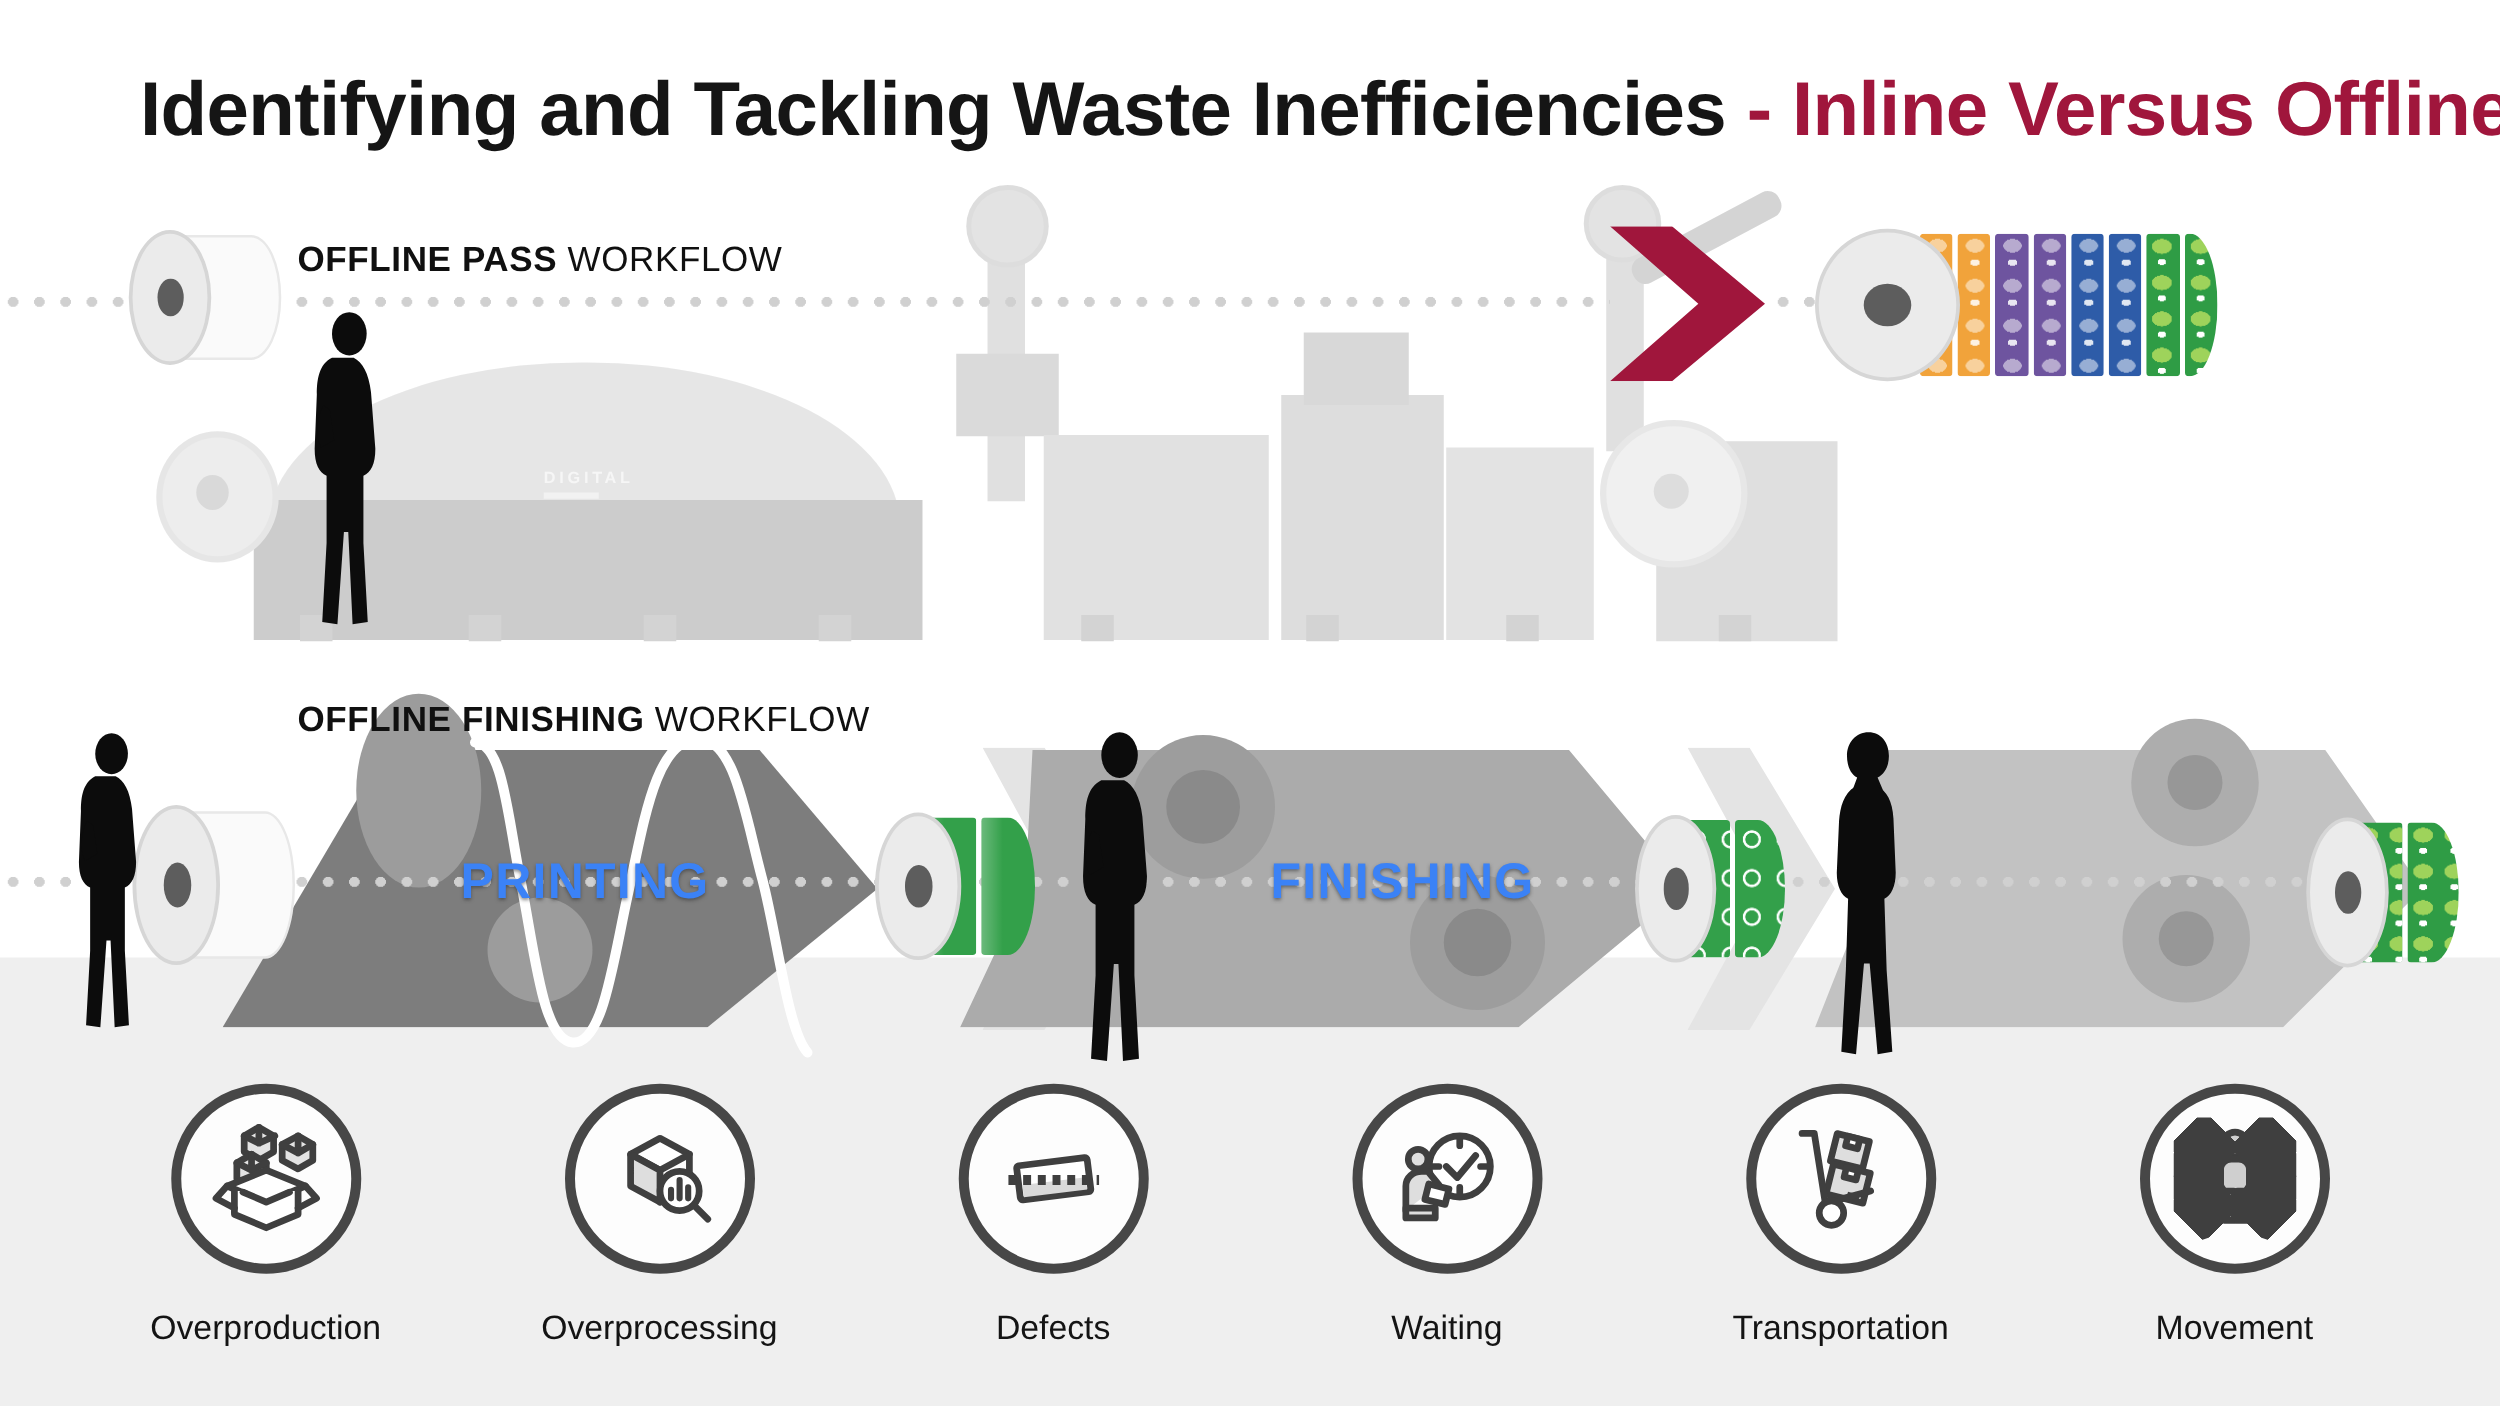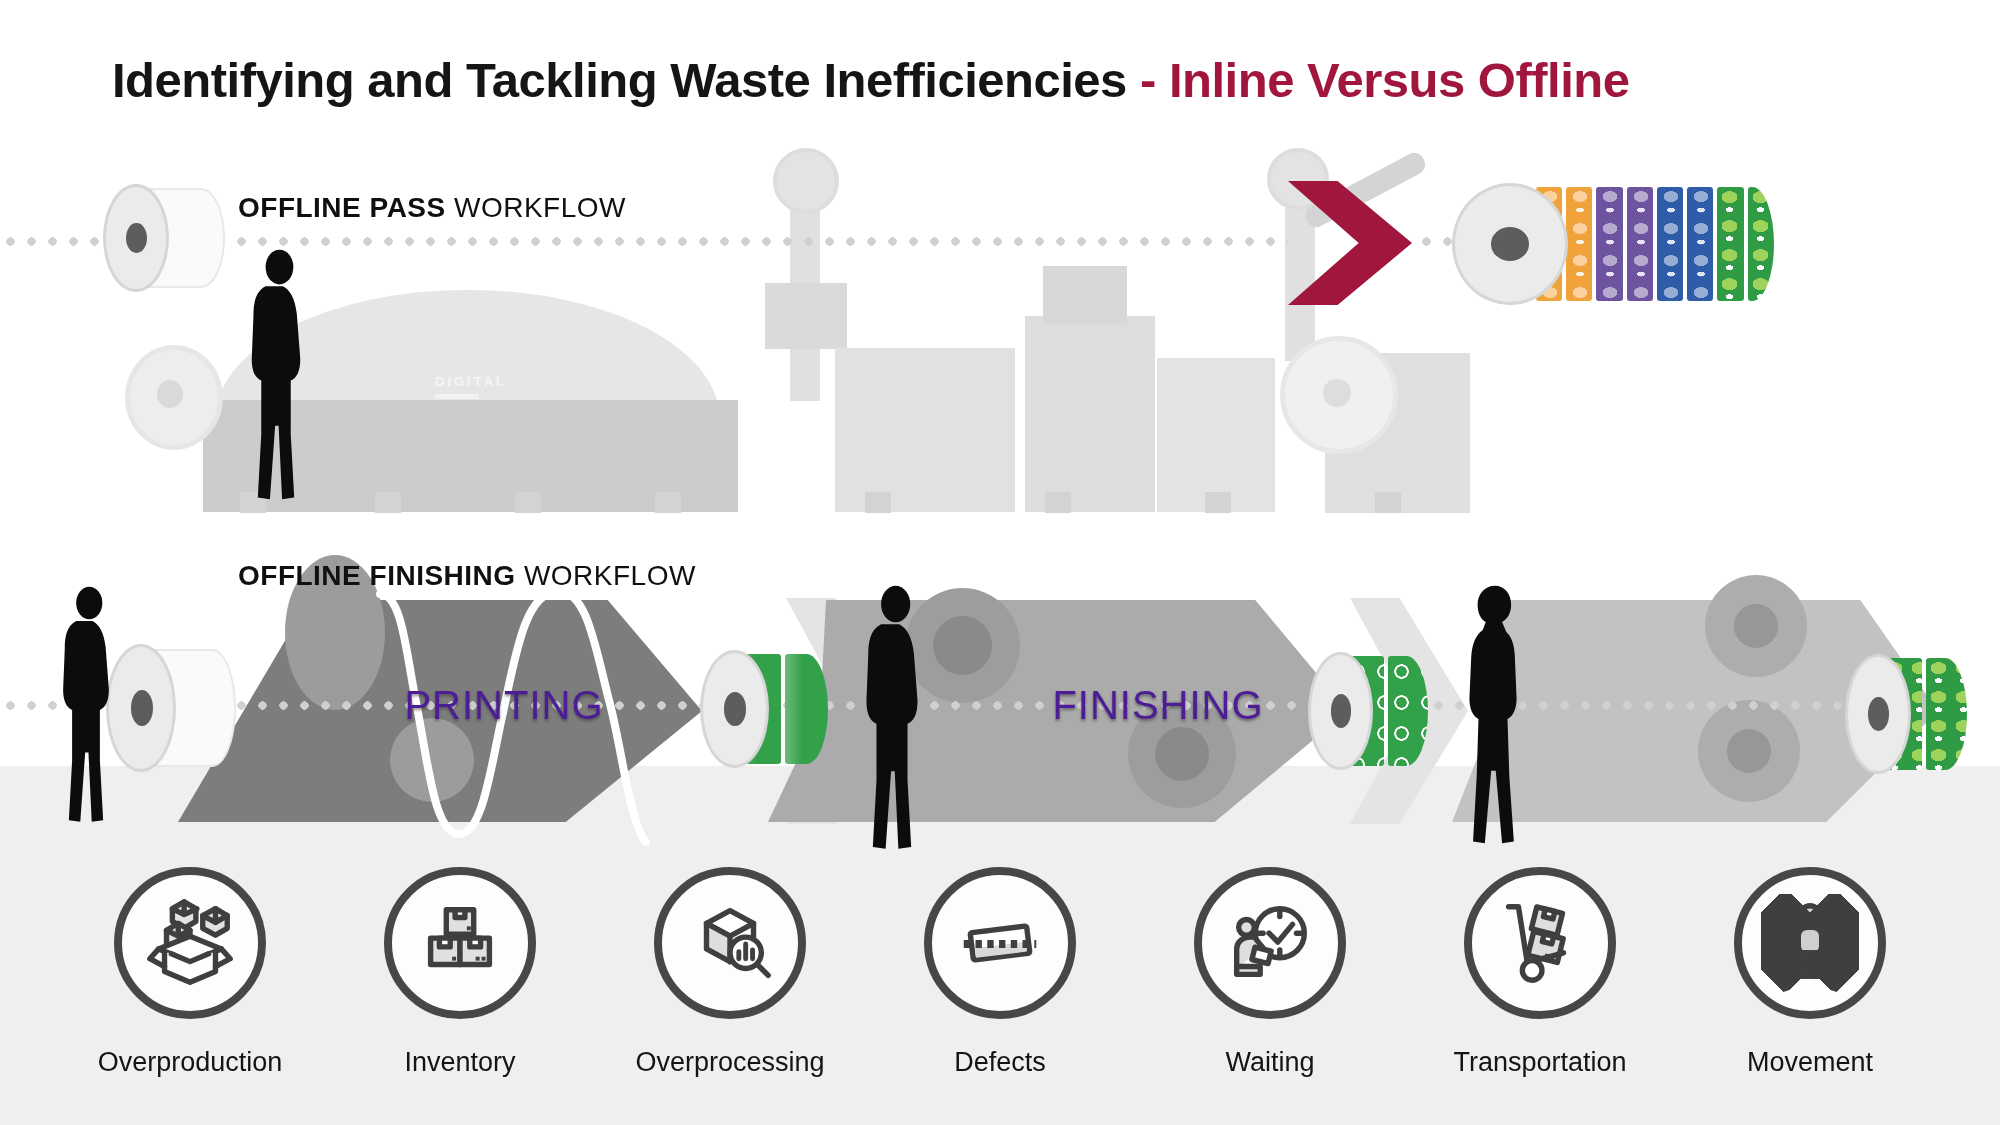--- a/index.html
+++ b/index.html
@@ -4,21 +4,21 @@
 <style>
   html,body{margin:0;padding:0;background:#fff;}
   #stage{position:relative;width:2000px;height:1125px;overflow:hidden;background:#ffffff;
          font-family:"Liberation Sans",sans-serif;}
   .abs{position:absolute;}
 
   
   .gray-band{left:0;top:766px;width:2000px;height:359px;background:#efefef;z-index:0;}
 
   
-  .title{left:112px;top:52px;width:1800px;font-size:49px;font-weight:bold;color:#151515;
+  .title{left:112px;top:52px;width:1800px;font-size:61px;font-weight:bold;color:#151515;
          letter-spacing:-0.5px;z-index:20;white-space:nowrap;}
   .title .accent{color:#A0163C;}
 
   
   .sec-label{font-size:28px;color:#101010;z-index:20;white-space:nowrap;letter-spacing:.5px;}
   .sec-label .b{font-weight:bold;}
   .lbl-single{left:238px;top:192px;}
   .lbl-offline{left:238px;top:560px;}
 
   
@@ -60,22 +60,22 @@
   .arrow-converting{left:768px;width:580px;background:#ababab;
     clip-path:polygon(10% 0,84% 0,100% 50%,77% 100%,0 100%,9% 50%);}
   .arrow-finishing{left:1452px;width:486px;background:#c2c2c2;
     clip-path:polygon(10% 0,84% 0,100% 50%,77% 100%,0 100%,9% 50%);}
   .echo{top:598px;width:118px;height:226px;background:#e4e4e4;z-index:2;
     clip-path:polygon(0 0,42% 0,100% 50%,42% 100%,0 100%,52% 50%);}
   .echo1{left:786px;} .echo2{left:1350px;}
 
   
   .roller{border-radius:50%;z-index:4;}
-  .stage-title{top:683px;z-index:6;font-size:40px;font-weight:normal;color:#4c1d95;letter-spacing:1px;
-    text-shadow:0 2px 3px rgba(50,50,50,.55);white-space:nowrap;transform:translateX(-50%);margin-left:36px;}
+  .stage-title{top:683px;z-index:6;font-size:40px;font-weight:bold;color:#3b82f6;letter-spacing:1px;
+    text-shadow:0 2px 3px rgba(50,50,50,.55);white-space:nowrap;transform:translateX(-50%);}
   .wave{left:370px;top:582px;z-index:4;}
 
   
   .roll{z-index:7;}
   .roll .bands{position:absolute;left:30%;top:3%;right:0;bottom:3%;display:flex;gap:4px;}
   .roll .band{flex:1;border-radius:3px;}
   .roll .band:last-child{border-radius:3px 22px 22px 3px/3px 50% 50% 3px;}
   .roll .face{position:absolute;left:0;top:0;width:54%;height:100%;border-radius:50%;
     background:#ebebeb;border:3px solid #d6d6d6;box-sizing:border-box;}
   .roll .core{position:absolute;left:19%;top:36%;width:17%;height:28%;border-radius:50%;background:#5d5d5d;}
@@ -277,43 +277,20 @@
             </g>
           <path d="M44 8v13m-12-6l12 6 13-6M76 15v14m-13-7l13 7 12-7M38 30v13m-12-6l12 6 12-6" fill="#fff" fill-opacity="0"></path>
           <path d="M18 56l32-13 32 13-32 13z" fill="#fff"></path>
           <path d="M24 60v19l26 11 26-11V60" fill="#fff"></path>
           <path d="M18 56l-9 10 15 8M82 56l9 10-15 8M31 61l19 8 19-8"></path>
         </svg>
       </div>
       <div class="wlabel">Overproduction</div>
     </div>
 
-    <div class="waste">
-      <div class="circle">
-        <svg class="icon-svg" viewBox="0 0 100 100">
-          <g fill="#e0e0e0">
-              <rect x="36" y="16" width="28" height="25"></rect>
-              <rect x="20" y="45" width="30" height="27"></rect>
-              <rect x="50" y="45" width="30" height="27"></rect>
-            </g>
-          <g fill="#ffffff">
-              <rect x="45" y="16" width="10" height="8"></rect>
-              <rect x="29" y="45" width="11" height="9"></rect>
-              <rect x="60" y="45" width="11" height="9"></rect>
-            </g>
-          <g fill="#3f3f3f" stroke="none">
-              <rect x="57" y="33" width="4" height="4"></rect>
-              <rect x="42" y="64" width="4" height="4"></rect>
-              <rect x="72" y="64" width="4" height="4"></rect>
-              <rect x="66" y="64" width="4" height="4"></rect>
-            </g>
-        </svg>
-      </div>
-      <div class="wlabel">Inventory</div>
-    </div>
 
     <div class="waste">
       <div class="circle">
         <svg class="icon-svg" viewBox="0 0 100 100">
           <path d="M26 30l24-13 24 13-24 13z" fill="#fff"></path>
           <path d="M26 30v26l24 13V43z" fill="#dedede"></path>
           <path d="M74 30v14m-24 25l9-5" fill="none"></path>
           <circle cx="66" cy="60" r="16" fill="#fff"></circle>
           <path d="M78 72l11 11"></path>
           <path d="M59 66v-7M66 66V51M73 66v-9" stroke-width="5"></path>

